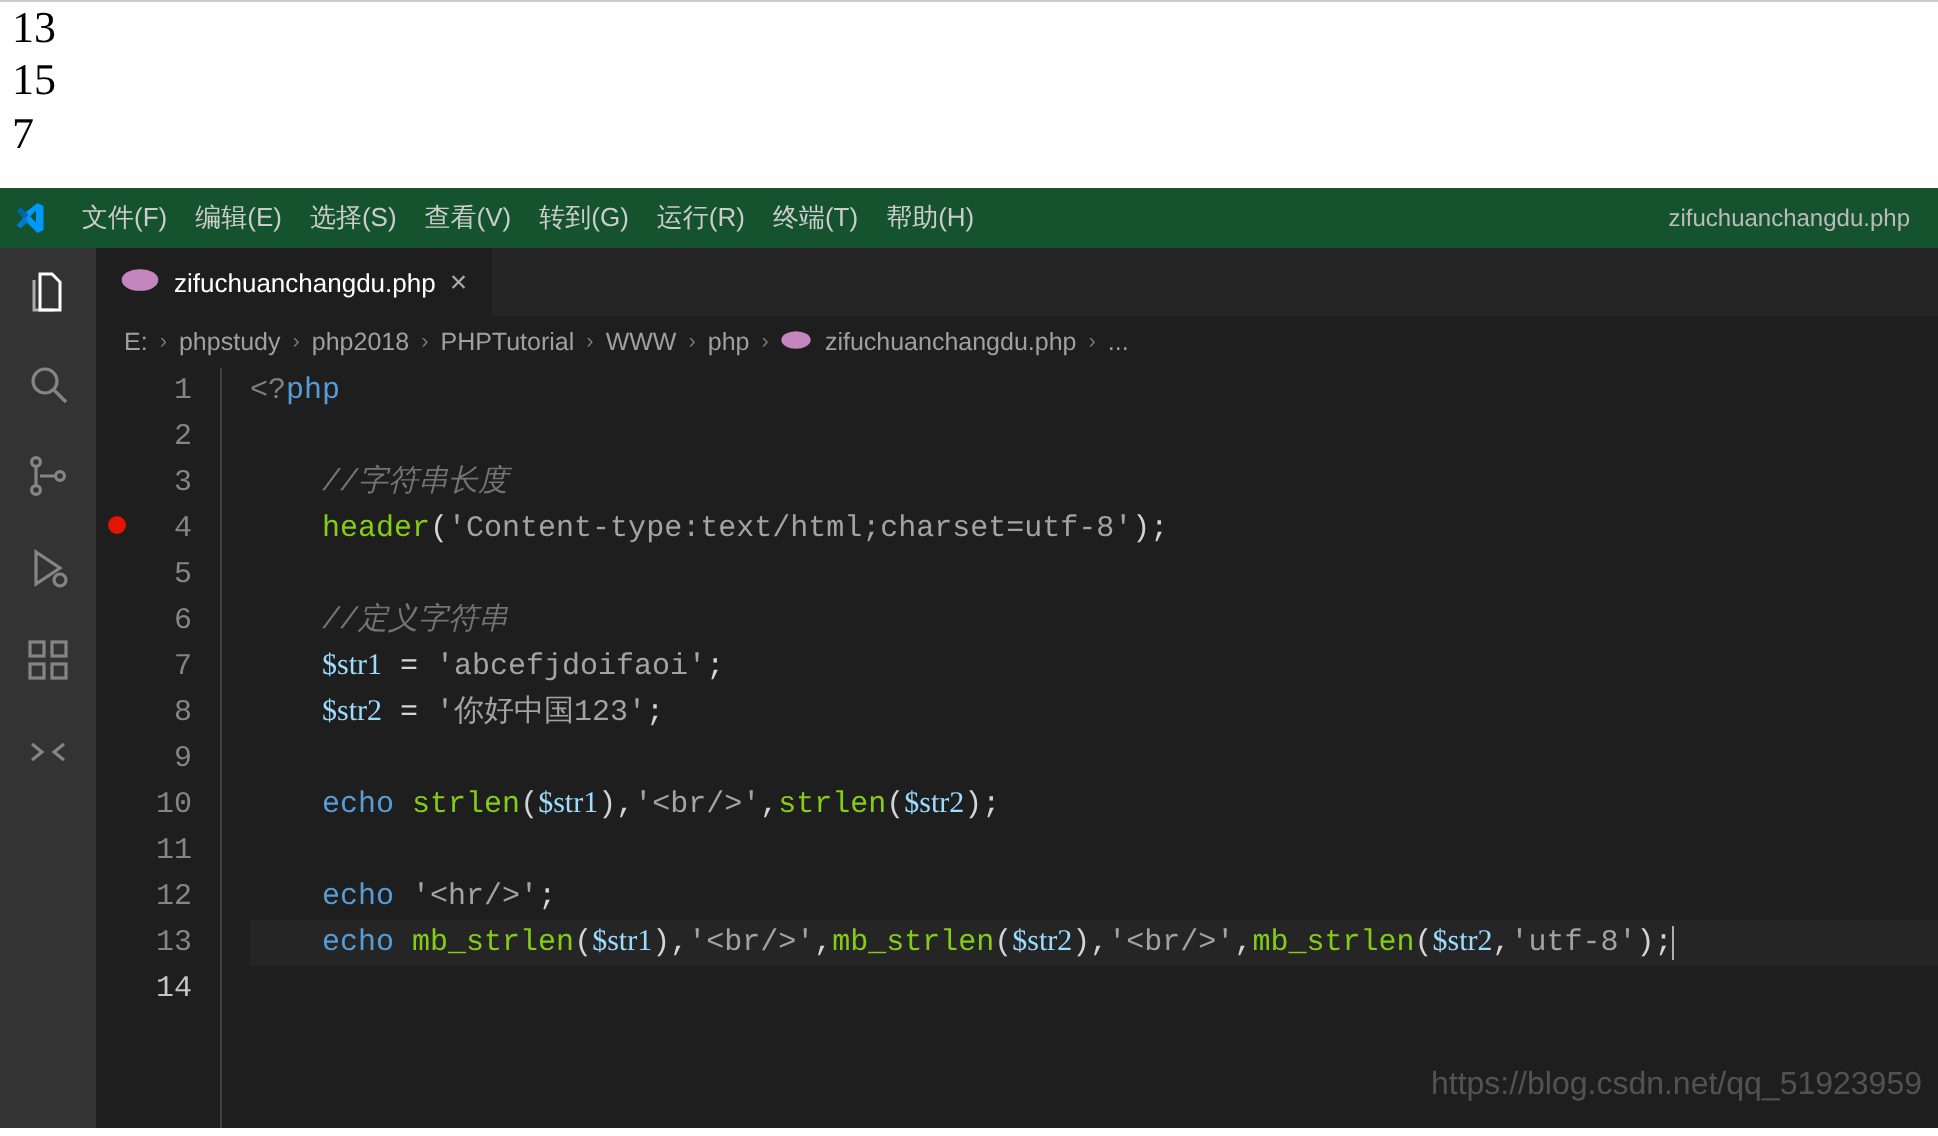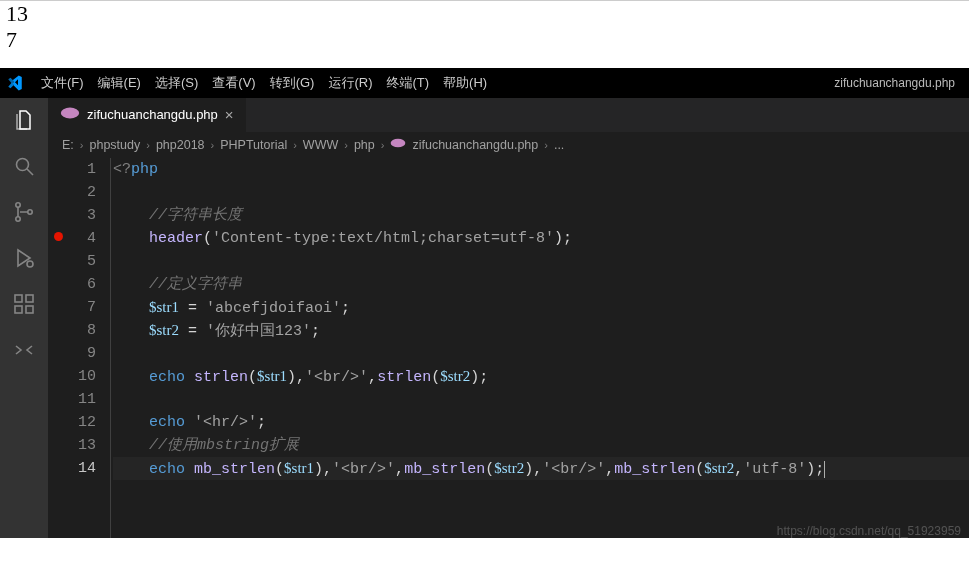--- a/index.html
+++ b/index.html
@@ -19,21 +19,21 @@
 .vscode {
   background: #1e1e1e;
   color: #cccccc;
   font-family: "Segoe UI", sans-serif;
   font-size: 13px;
   position: relative;
 }
 
 .titlebar {
   height: 30px;
-  background: #000000;
+  background: #14532d;
   display: flex;
   align-items: center;
   padding: 15px 6px;
   color: #cccccc;
 }
 .titlebar .logo {
   width: 18px; height: 18px; margin-right: 10px;
   display: inline-flex; align-items: center; justify-content: center;
 }
 .titlebar .menu-item { margin: 0 7px; cursor: default; }
@@ -122,48 +122,49 @@
   color: #858585;
   user-select: none;
 }
 .gutter-num .ln { display:block; height:23px; }
 .gutter-num .ln.current { color: #c6c6c6; }
 
 .code-lines {
   flex: 1;
   position: relative;
   border-left: 1px solid #404040;
-  padding-left: 2px;
+  padding-left: 14px;
 }
 .code-lines .line { height: 23px; white-space: pre; }
 .code-lines .line.current { background: rgba(255,255,255,0.03); }
 
 
 .tk-tag { color: #808080; }
 .tk-comment { color: #737373; font-style: italic; }
-.tk-func { color: #c4b5fd; }
+.tk-func { color: #84cc16; }
 .tk-kw { color: #569cd6; }
 .tk-str { color: #a3a3a3; }
 .tk-var { color: #9cdcfe; font-family: Liberation Serif, serif; }
 .tk-punc { color: #d4d4d4; }
 .tk-cursor { border-right: 1px solid #aeafad; }
 
 .watermark {
   position: absolute;
-  right: 8px; bottom: 0;
+  right: 8px; bottom: 12px;
   color: rgba(220,220,220,0.28);
-  font-size: 12px;
+  font-size: 16px;
   font-family: Arial, sans-serif;
 }
 </style>
 </head>
 <body>
 
 <div class="browser-output">
   <div>13</div>
+  <div>15</div>
   <div>7</div>
 </div>
 
 <div class="vscode">
 
   <div class="titlebar">
     <span class="logo">
       <svg viewBox="0 0 24 24" width="18" height="18">
           <path fill="#0098ff" d="M17 2l4 2v16l-4 2-9-9 3-3 5 5V7l-5 5-3-3z"></path>
           <path fill="#0065a9" d="M3 7l3-2 5 5-3 3z"></path>
@@ -288,21 +289,20 @@
 <div class="line">    <span class="tk-comment">//字符串长度</span></div>
 <div class="line">    <span class="tk-func">header</span><span class="tk-punc">(</span><span class="tk-str">'Content-type:text/html;charset=utf-8'</span><span class="tk-punc">);</span></div>
 <div class="line"></div>
 <div class="line">    <span class="tk-comment">//定义字符串</span></div>
 <div class="line">    <span class="tk-var">$str1</span><span class="tk-punc"> = </span><span class="tk-str">'abcefjdoifaoi'</span><span class="tk-punc">;</span></div>
 <div class="line">    <span class="tk-var">$str2</span><span class="tk-punc"> = </span><span class="tk-str">'你好中国123'</span><span class="tk-punc">;</span></div>
 <div class="line"></div>
 <div class="line">    <span class="tk-kw">echo</span><span class="tk-punc"> </span><span class="tk-func">strlen</span><span class="tk-punc">(</span><span class="tk-var">$str1</span><span class="tk-punc">),</span><span class="tk-str">'&lt;br/&gt;'</span><span class="tk-punc">,</span><span class="tk-func">strlen</span><span class="tk-punc">(</span><span class="tk-var">$str2</span><span class="tk-punc">);</span></div>
 <div class="line"></div>
 <div class="line">    <span class="tk-kw">echo</span><span class="tk-punc"> </span><span class="tk-str">'&lt;hr/&gt;'</span><span class="tk-punc">;</span></div>
-<div class="line">    <span class="tk-comment">//使用mbstring扩展</span></div>
 <div class="line current">    <span class="tk-kw">echo</span><span class="tk-punc"> </span><span class="tk-func">mb_strlen</span><span class="tk-punc">(</span><span class="tk-var">$str1</span><span class="tk-punc">),</span><span class="tk-str">'&lt;br/&gt;'</span><span class="tk-punc">,</span><span class="tk-func">mb_strlen</span><span class="tk-punc">(</span><span class="tk-var">$str2</span><span class="tk-punc">),</span><span class="tk-str">'&lt;br/&gt;'</span><span class="tk-punc">,</span><span class="tk-func">mb_strlen</span><span class="tk-punc">(</span><span class="tk-var">$str2</span><span class="tk-punc">,</span><span class="tk-str">'utf-8'</span><span class="tk-punc">);</span><span class="tk-cursor"></span></div>
         </div>
       </div>
 
       <div class="watermark">https://blog.csdn.net/qq_51923959</div>
 
     </div>
   </div>
 </div>
 

